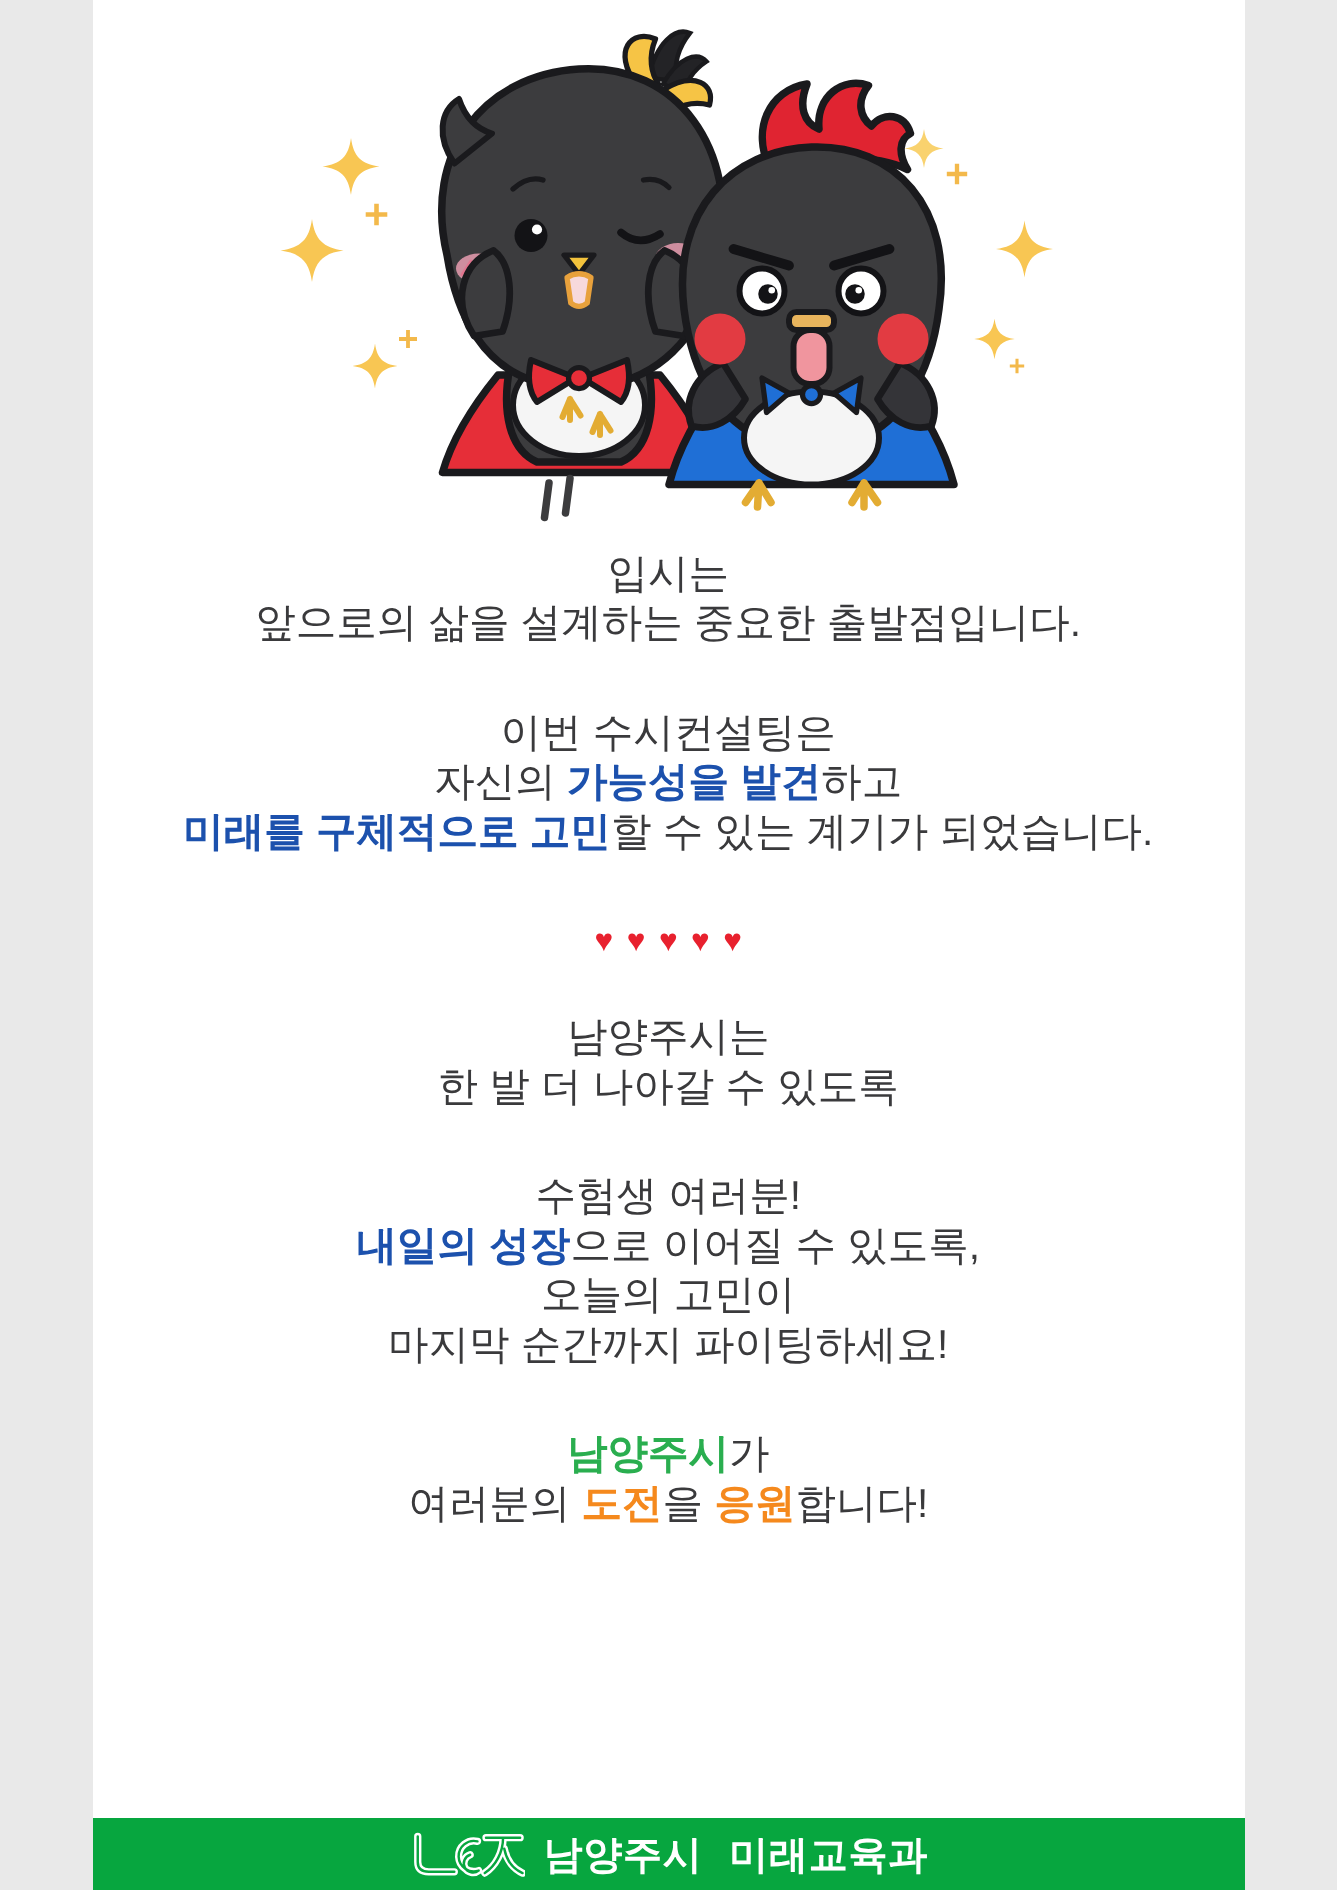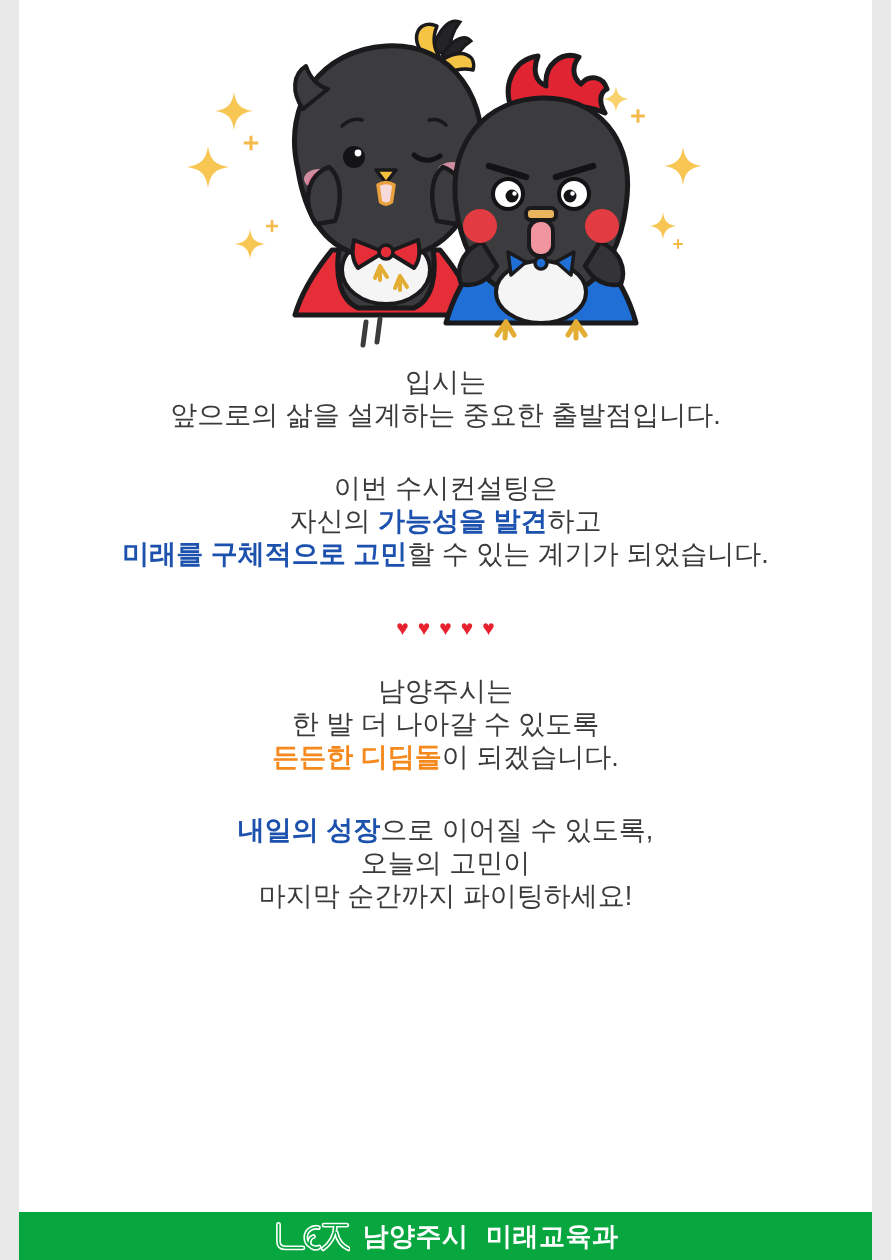--- a/index.html
+++ b/index.html
@@ -2,21 +2,21 @@
 <html style="--text: #3A3A3C; --blue: #1C51AD; --orange: #F5891D; --green: #2AAE4F; --heart: #E8212E; --sparkle: #F8C653; --footer_bg: #07A63F; --footer_text: #FFFFFF;"><head>
 <meta charset="utf-8">
 <style>
   :root{
     --text:#3A3A3C; --blue:#1C51AD; --orange:#F5891D; --green:#2AAE4F;
     --heart:#E8212E; --sparkle:#F8C653; --footer_bg:#07A63F; --footer_text:#FFFFFF;
   }
   html,body{margin:0;padding:0;}
   body{background:#e9e9e9;font-family:"Liberation Sans","DejaVu Sans",sans-serif;}
   .page{
-    width:853px;height:1260px;margin:0 auto;background:#ffffff;
+    width:768px;height:1260px;margin:0 auto;background:#ffffff;
     position:relative;overflow:hidden;display:flex;flex-direction:column;
   }
   .hero{
     height:352px;flex:0 0 auto;display:flex;justify-content:center;align-items:flex-start;
     padding-top:14px;box-sizing:border-box;
   }
   .message{
     flex:1 1 auto;text-align:center;color:var(--text);
     font-size:27px;line-height:33px;font-weight:500;padding-top:14px;
   }
@@ -157,26 +157,30 @@
       </div>
       <div class="para">
         <div class="line"><span class="seg">이번 수시컨설팅은</span></div>
         <div class="line"><span class="seg">자신의 </span><span class="seg seg-blue">가능성을 발견</span><span class="seg">하고</span></div>
         <div class="line"><span class="seg seg-blue">미래를 구체적으로 고민</span><span class="seg">할 수 있는 계기가 되었습니다.</span></div>
       </div>
       <div class="hearts">♥♥♥♥♥</div>
       <div class="para">
         <div class="line"><span class="seg">남양주시는</span></div>
         <div class="line"><span class="seg">한 발 더 나아갈 수 있도록</span></div>
-        <div class="line"><span class="seg seg-orange">든든한 디딤돌</span><span class="seg">이 되겠습니다.</span></div>
-      </div>
-      <div class="para">
+      </div>
+      <div class="para">
+        <div class="line"><span class="seg">수험생 여러분!</span></div>
         <div class="line"><span class="seg seg-blue">내일의 성장</span><span class="seg">으로 이어질 수 있도록,</span></div>
         <div class="line"><span class="seg">오늘의 고민이</span></div>
         <div class="line"><span class="seg">마지막 순간까지 파이팅하세요!</span></div>
+      </div>
+      <div class="para">
+        <div class="line"><span class="seg seg-green">남양주시</span><span class="seg">가</span></div>
+        <div class="line"><span class="seg">여러분의 </span><span class="seg seg-orange">도전</span><span class="seg">을 </span><span class="seg seg-orange">응원</span><span class="seg">합니다!</span></div>
       </div>
     </div>
 
   <div class="footer">
     <span class="footer-logo">
       <svg width="78" height="33" viewBox="0 0 96 40" xmlns="http://www.w3.org/2000/svg">
         <g fill="none" stroke="#FFFFFF" stroke-width="6" stroke-linecap="round" stroke-linejoin="round">
           <path d="M8,5 L8,26 Q8,34 17,34 L38,34"></path>
           <path d="M57,9 A12.5,12.5 0 1,0 58,33 A7.5,7.5 0 1,1 51,20"></path>
           <path d="M64,6 L92,6 M78,6 C78,18 72,29 63,35 M79,15 C81,25 87,32 94,35"></path>

